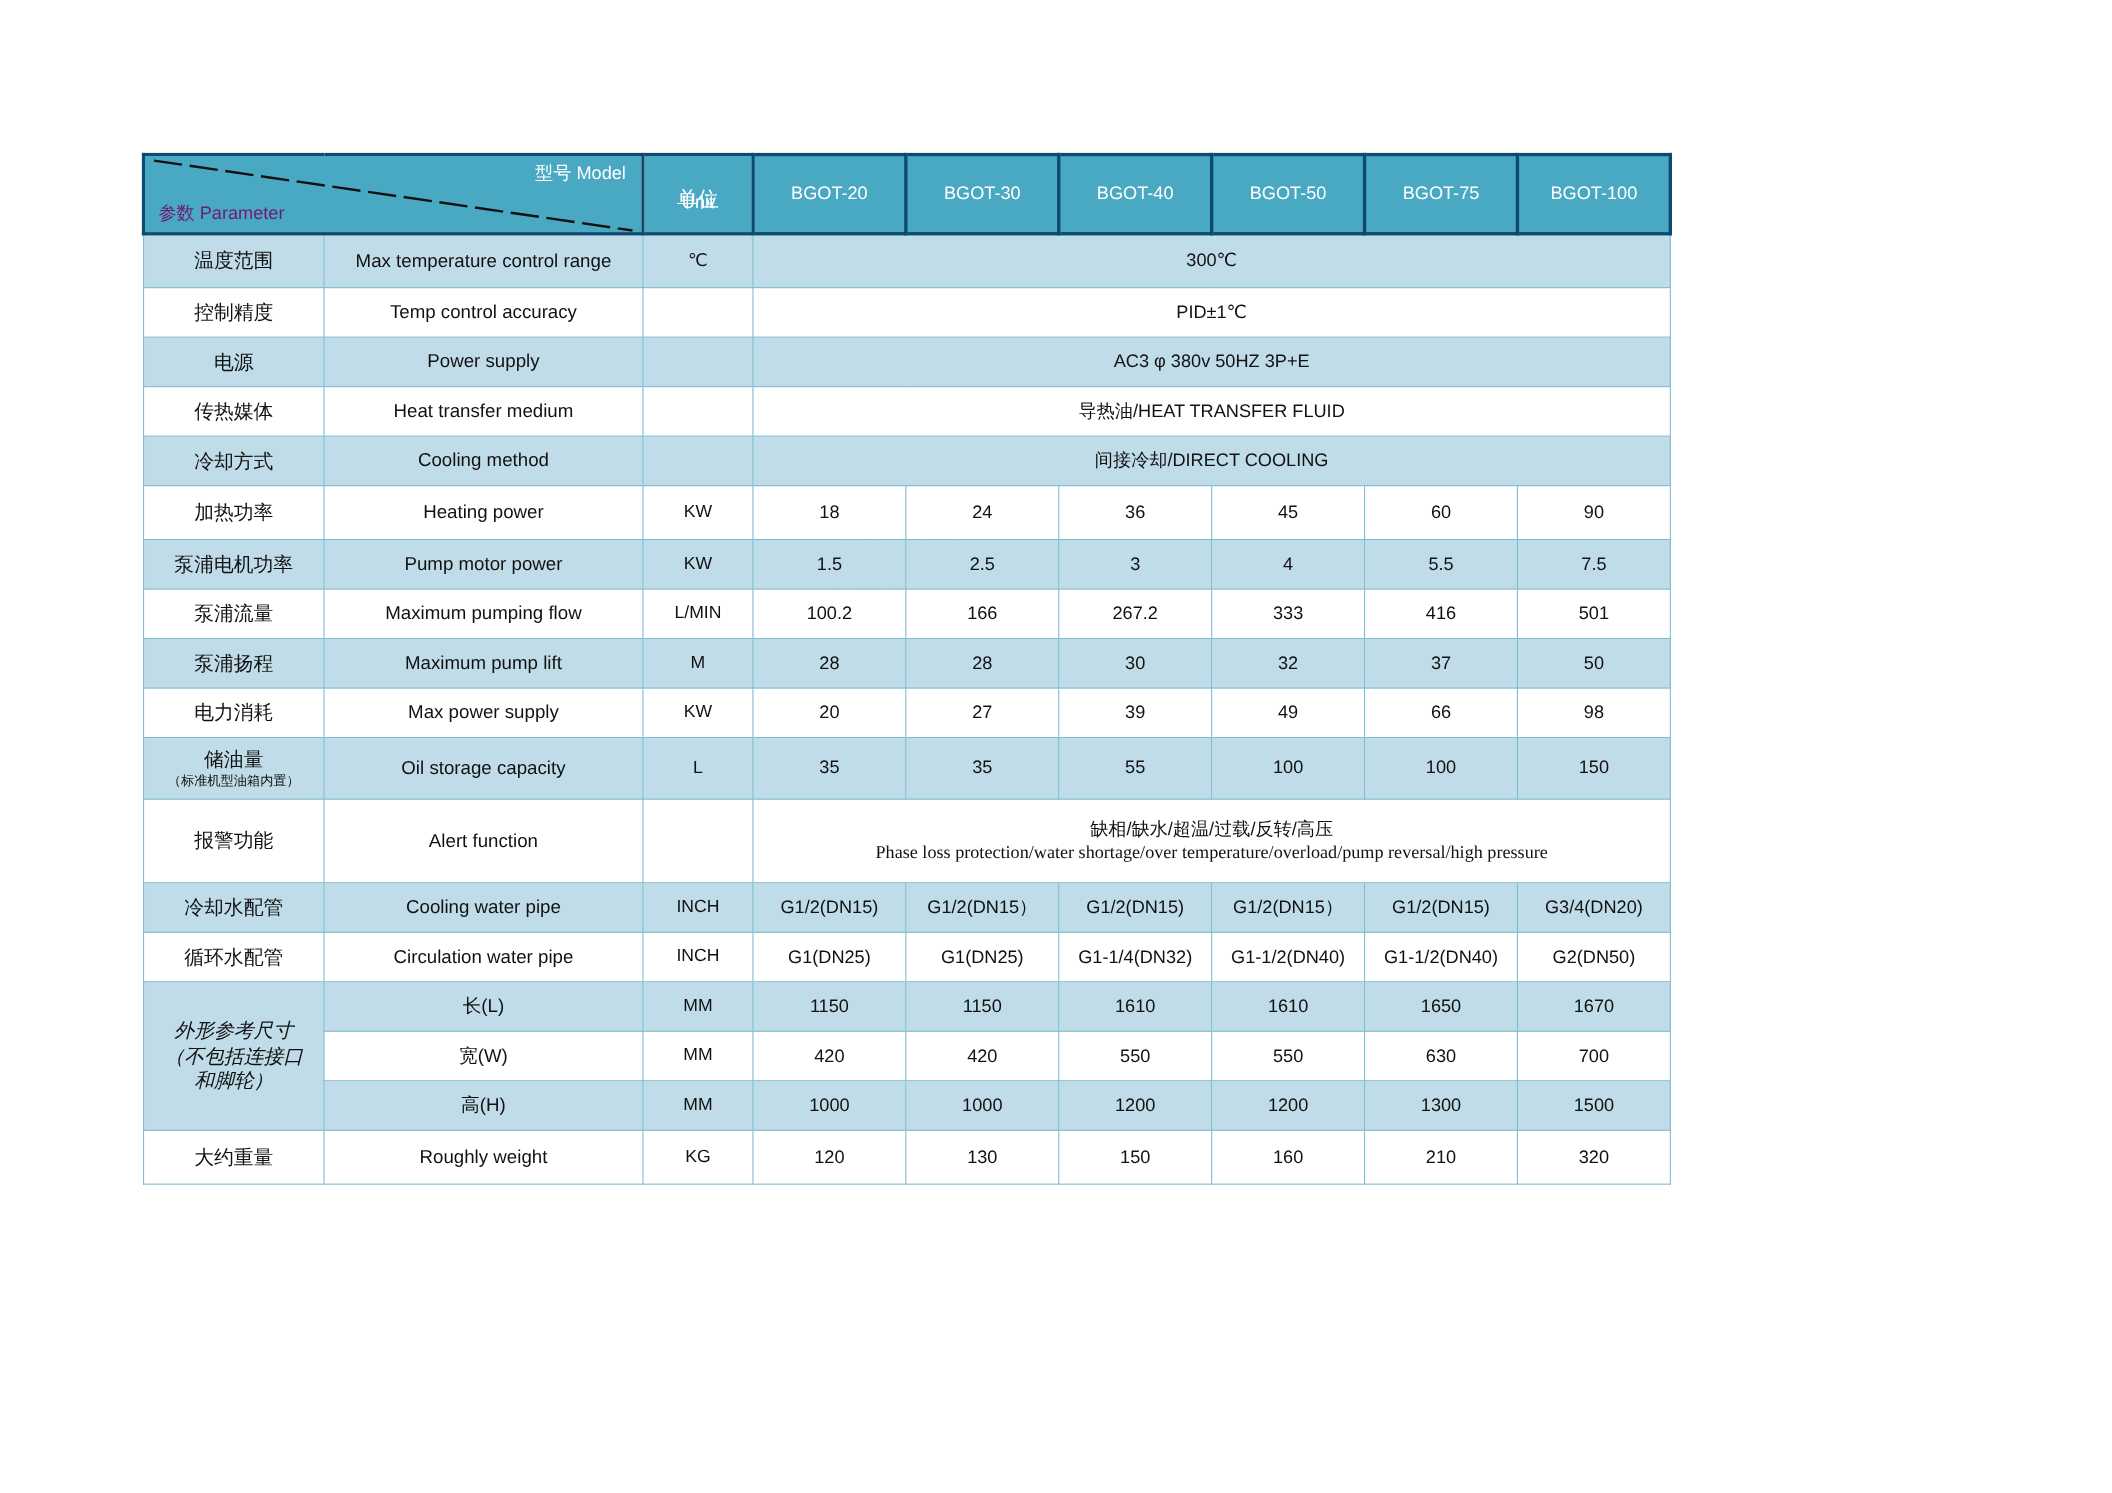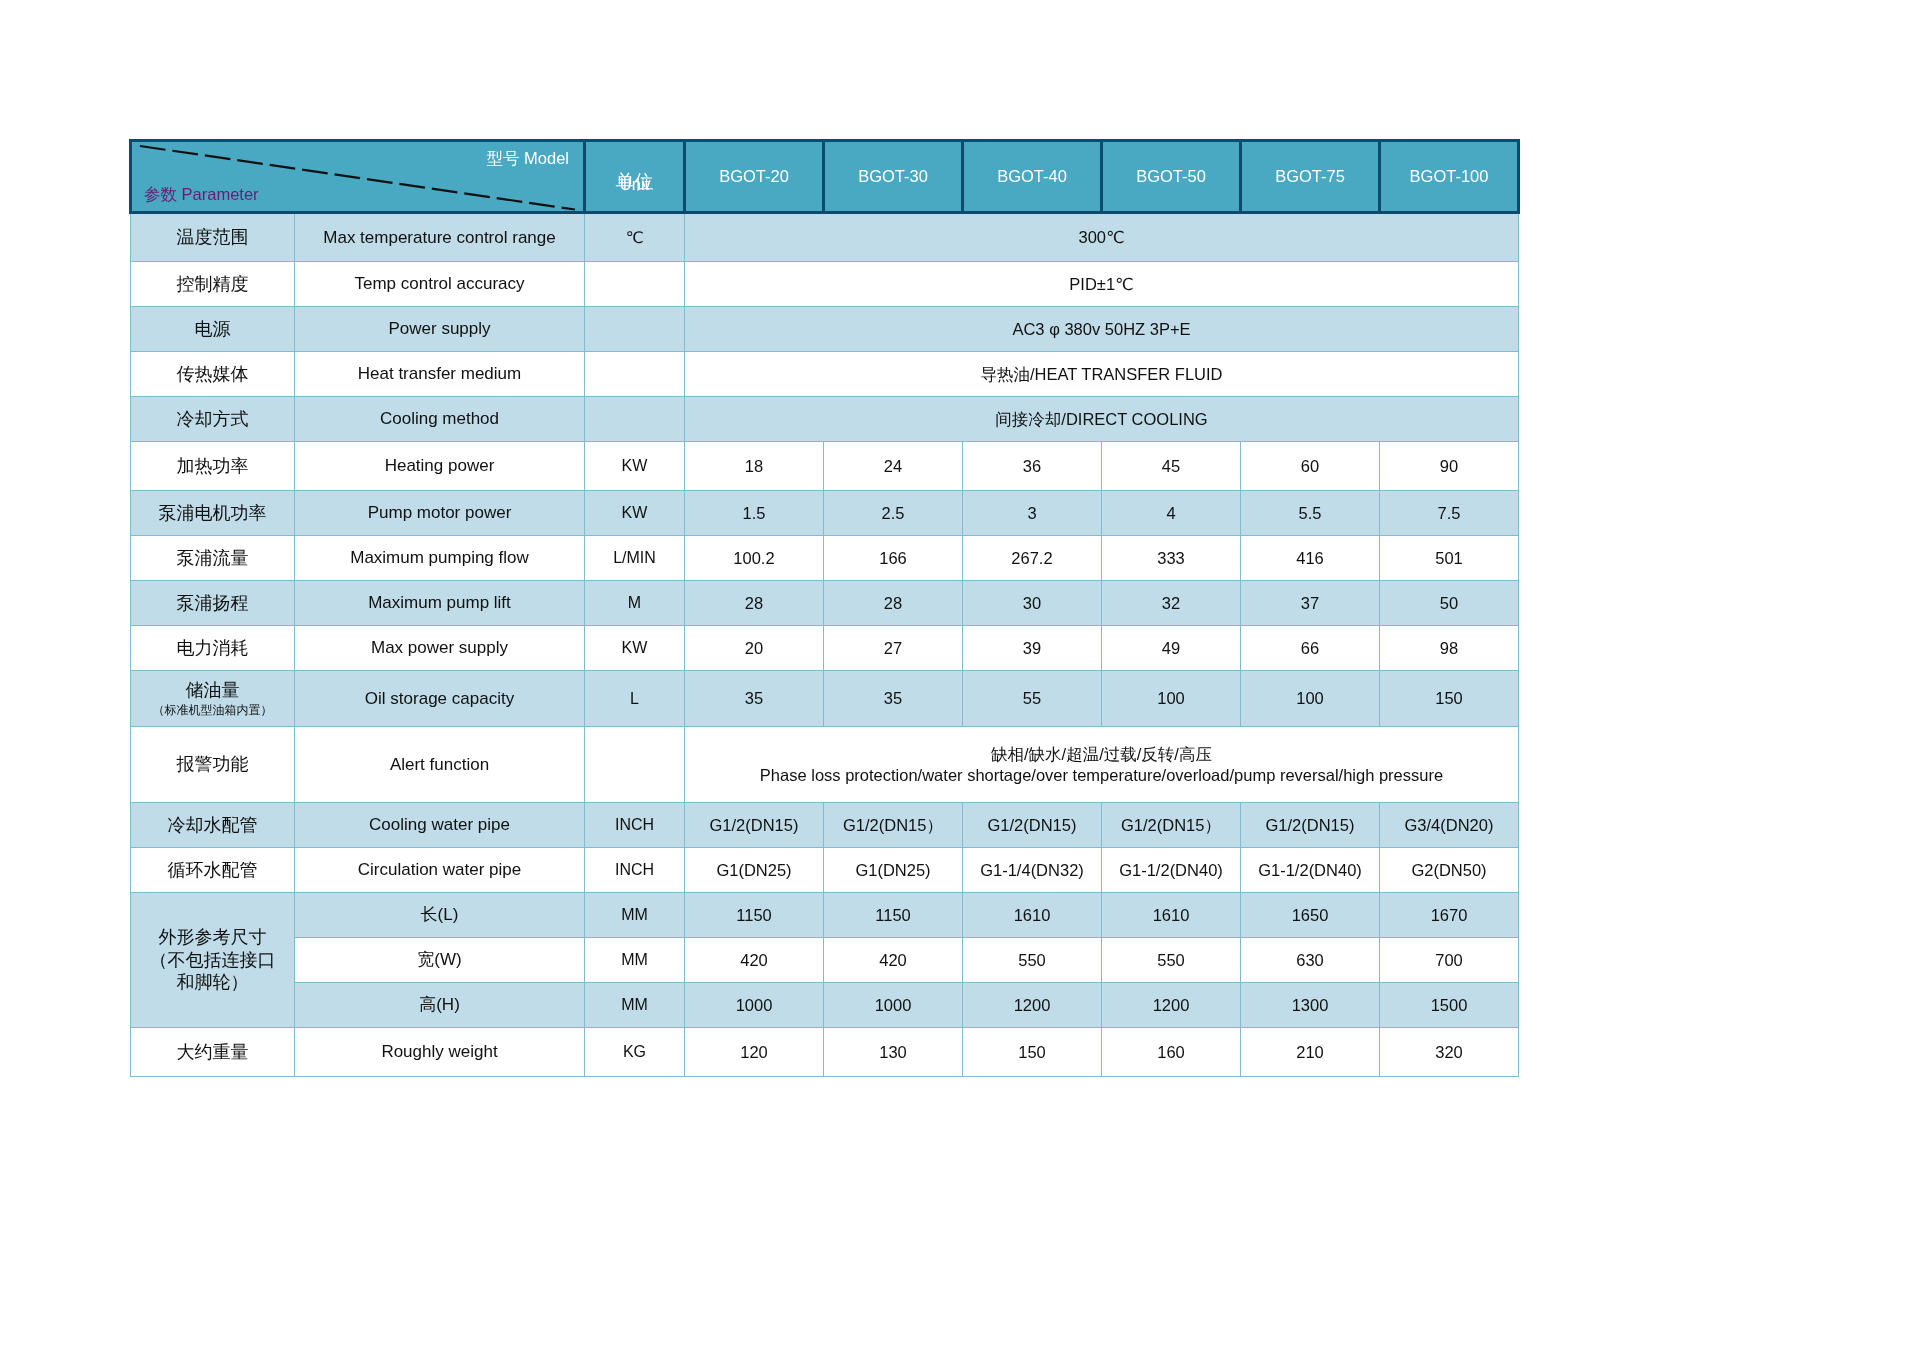--- a/index.html
+++ b/index.html
@@ -128,27 +128,27 @@
     display: block;
     font-size: 12px;
     margin-top: 1px;
   }
   td.alert-val {
     font-size: 16.5px;
     line-height: 1.9;
     padding: 10px 4px;
   }
   td.alert-val .l1 { display: block; }
-  td.alert-val .l2 { display: block; }
+  td.alert-val .l2 { display: block; font-family: Liberation Serif, serif; }
 
   td.group-cn {
     font-size: 18px;
     line-height: 1.5;
   }
-  td.group-cn .g1, td.group-cn .g2, td.group-cn .g3 { display: block; }
+  td.group-cn .g1, td.group-cn .g2, td.group-cn .g3 { display: block; font-style: italic; }
 
   .h-std  { height: 45px; }
   .h-tall { height: 49px; padding-left: 16px; }
   .h-oil  { height: 56px; }
   .h-alert{ height: 76px; }
   .h-dim  { height: 45px; }
 
   
   #watermark {
     position: absolute;

